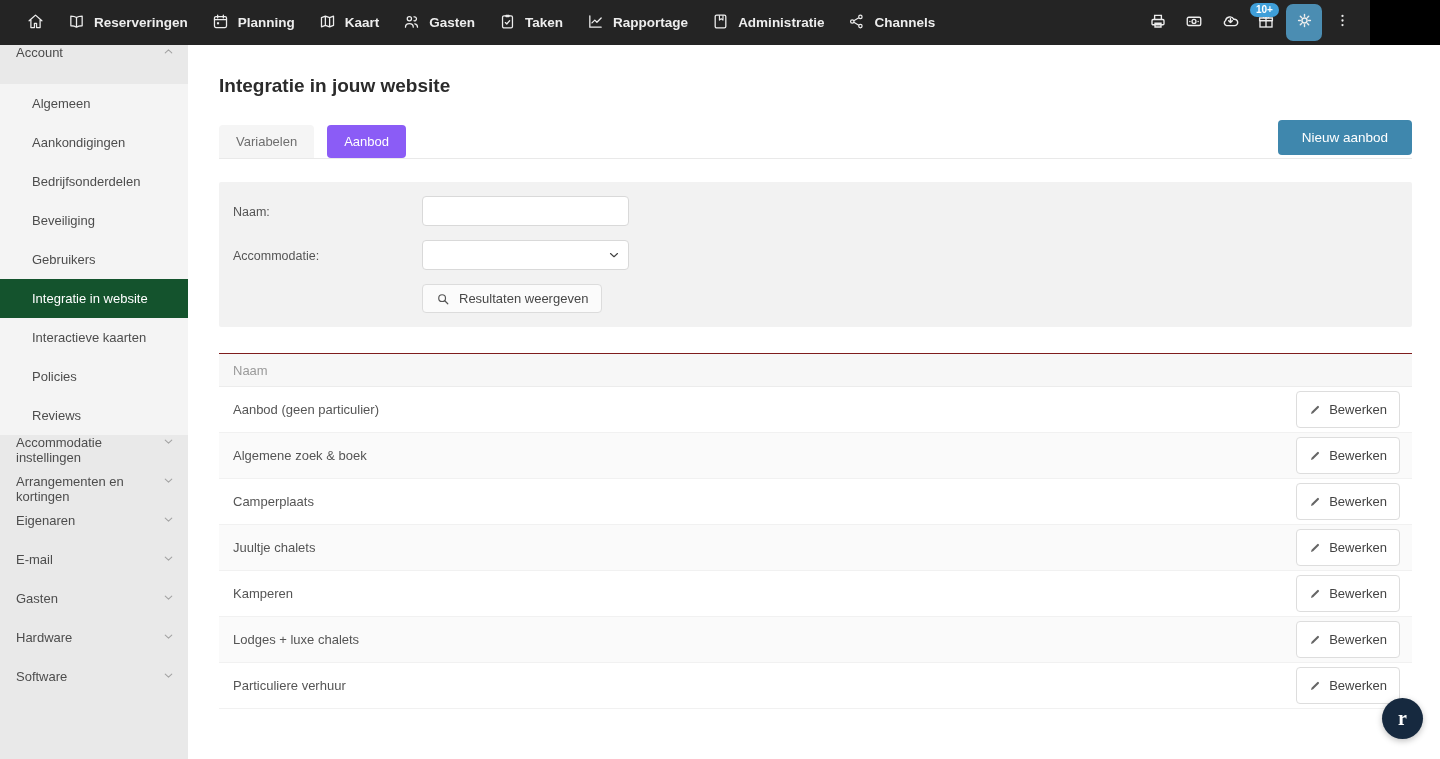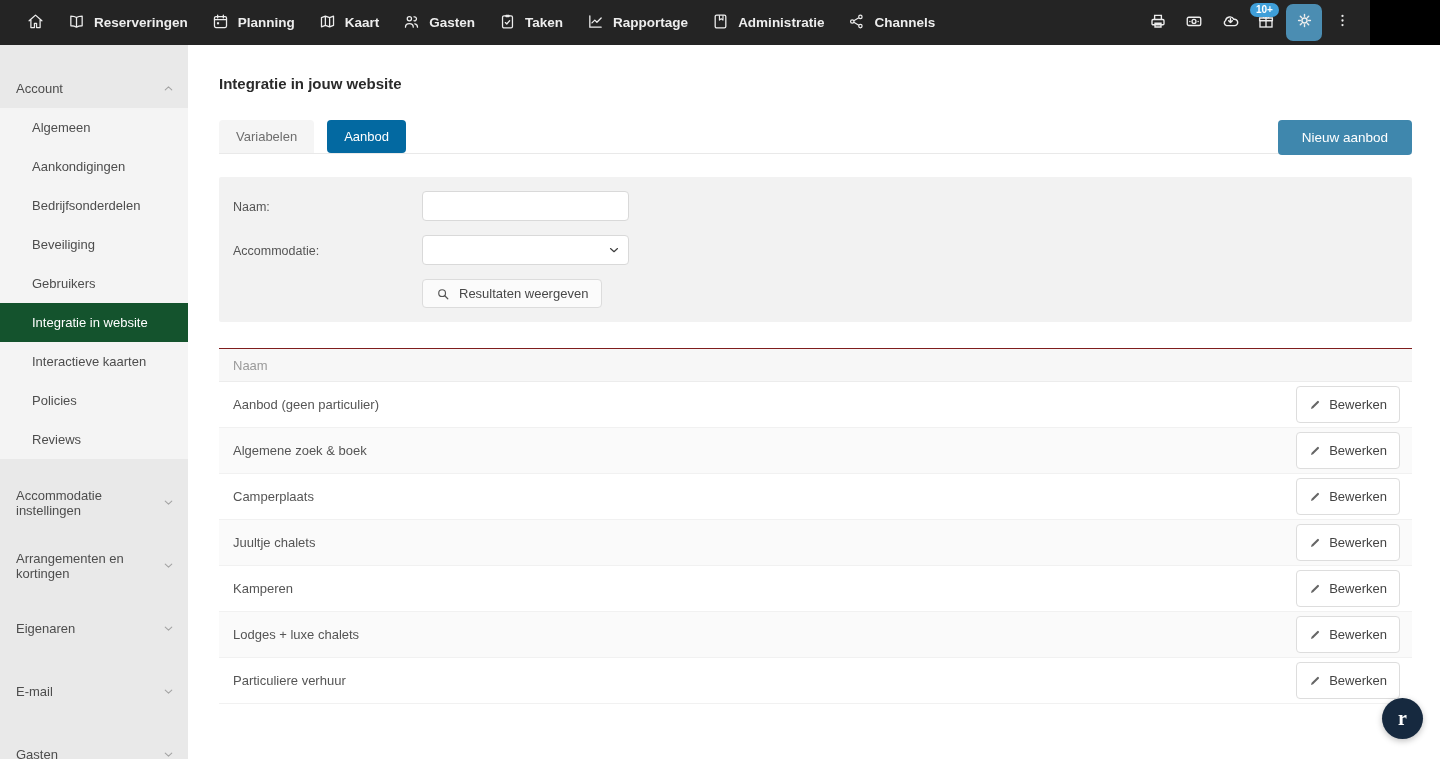--- a/index.html
+++ b/index.html
@@ -15,35 +15,35 @@
   .nav-icon-btn { width: 36px; height: 45px; display: flex; align-items: center; justify-content: center; color: #ededed; cursor: pointer; position: relative; }
   .nav-icon-btn.active-gear { width: 36px; height: 37px; background: #4b8db2; border-radius: 7px; margin: 0 2px; }
   .badge { position: absolute; top: 3px; left: 2px; background: #3f9fd9; color: #fff; font-size: 10px; font-weight: bold; line-height: 14px; padding: 0 6px; border-radius: 8px; }
   .redacted-box { width: 70px; height: 45px; background: #000; margin-left: 10px; }
 
   
   .layout { display: flex; height: 714px; }
 
   
   .sidebar { width: 188px; background: #e9e9e9; font-size: 13px; color: #4d4d4d; flex: 0 0 188px; }
-  .side-section { height: 39px; display: flex; align-items: center; justify-content: space-between; padding: 0 13px 0 16px; cursor: pointer; background: #e9e9e9; margin-top: 24px; }
+  .side-section { height: 39px; display: flex; justify-content: space-between; padding: 0 13px 0 16px; cursor: pointer; background: #e9e9e9; }
   .side-section .chev { color: #a3a3a3; display: flex; }
   .side-sub { background: #f4f4f4; }
   .side-item { height: 39px; display: flex; align-items: center; padding-left: 32px; cursor: pointer; }
   .side-item.active { background: #14532d; color: #fff; }
 
   
   .content { flex: 1; position: relative; background: #fff; padding: 0 28px 0 31px; }
-  .page-title { font-size: 15px; font-weight: bold; color: #2b2b2b; margin-top: 30px; }
+  .page-title { font-size: 19px; font-weight: bold; color: #2b2b2b; margin-top: 30px; }
   .new-btn { position: absolute; top: 75px; right: 28px; background: #3f87ad; color: #fff; border: none; border-radius: 4px; font-size: 13.5px; padding: 10px 24px; cursor: pointer; font-family: inherit; }
 
   .tabs { margin-top: 28px; border-bottom: 1px solid #e9e9e9; display: flex; gap: 13px; }
   .tab { height: 33px; display: flex; align-items: center; padding: 0 17px; font-size: 13px; border-radius: 4px 4px 0 0; cursor: pointer; }
   .tab.inactive { background: #f5f5f5; color: #6e6e6e; }
-  .tab.active { background: #0369a1; color: #fff; border-radius: 4px; }
+  .tab.active { background: #8b5cf6; color: #fff; border-radius: 4px; }
 
   .filter-panel { margin-top: 23px; background: #f2f2f2; border-radius: 2px; padding: 14px; }
   .form-row { display: flex; margin-bottom: 14px; }
   .form-label { width: 189px; font-size: 12.5px; color: #555; padding-top: 9px; }
   .text-input { width: 207px; height: 30px; border: 1px solid #d9d9d9; border-radius: 4px; background: #fff; font-family: inherit; font-size: 13px; padding: 0 8px; }
   .select-box { width: 207px; height: 30px; border: 1px solid #d9d9d9; border-radius: 4px; background: #fff; display: flex; align-items: center; justify-content: flex-end; padding-right: 7px; color: #3d3d3d; cursor: pointer; }
   .search-row { margin-left: 189px; margin-bottom: 0; }
   .search-btn { display: inline-flex; align-items: center; gap: 9px; background: #fbfbfb; border: 1px solid #dcdcdc; border-radius: 4px; padding: 6px 13px; font-size: 13px; color: #484848; cursor: pointer; font-family: inherit; }
   .search-btn svg { color: #555; }
 

